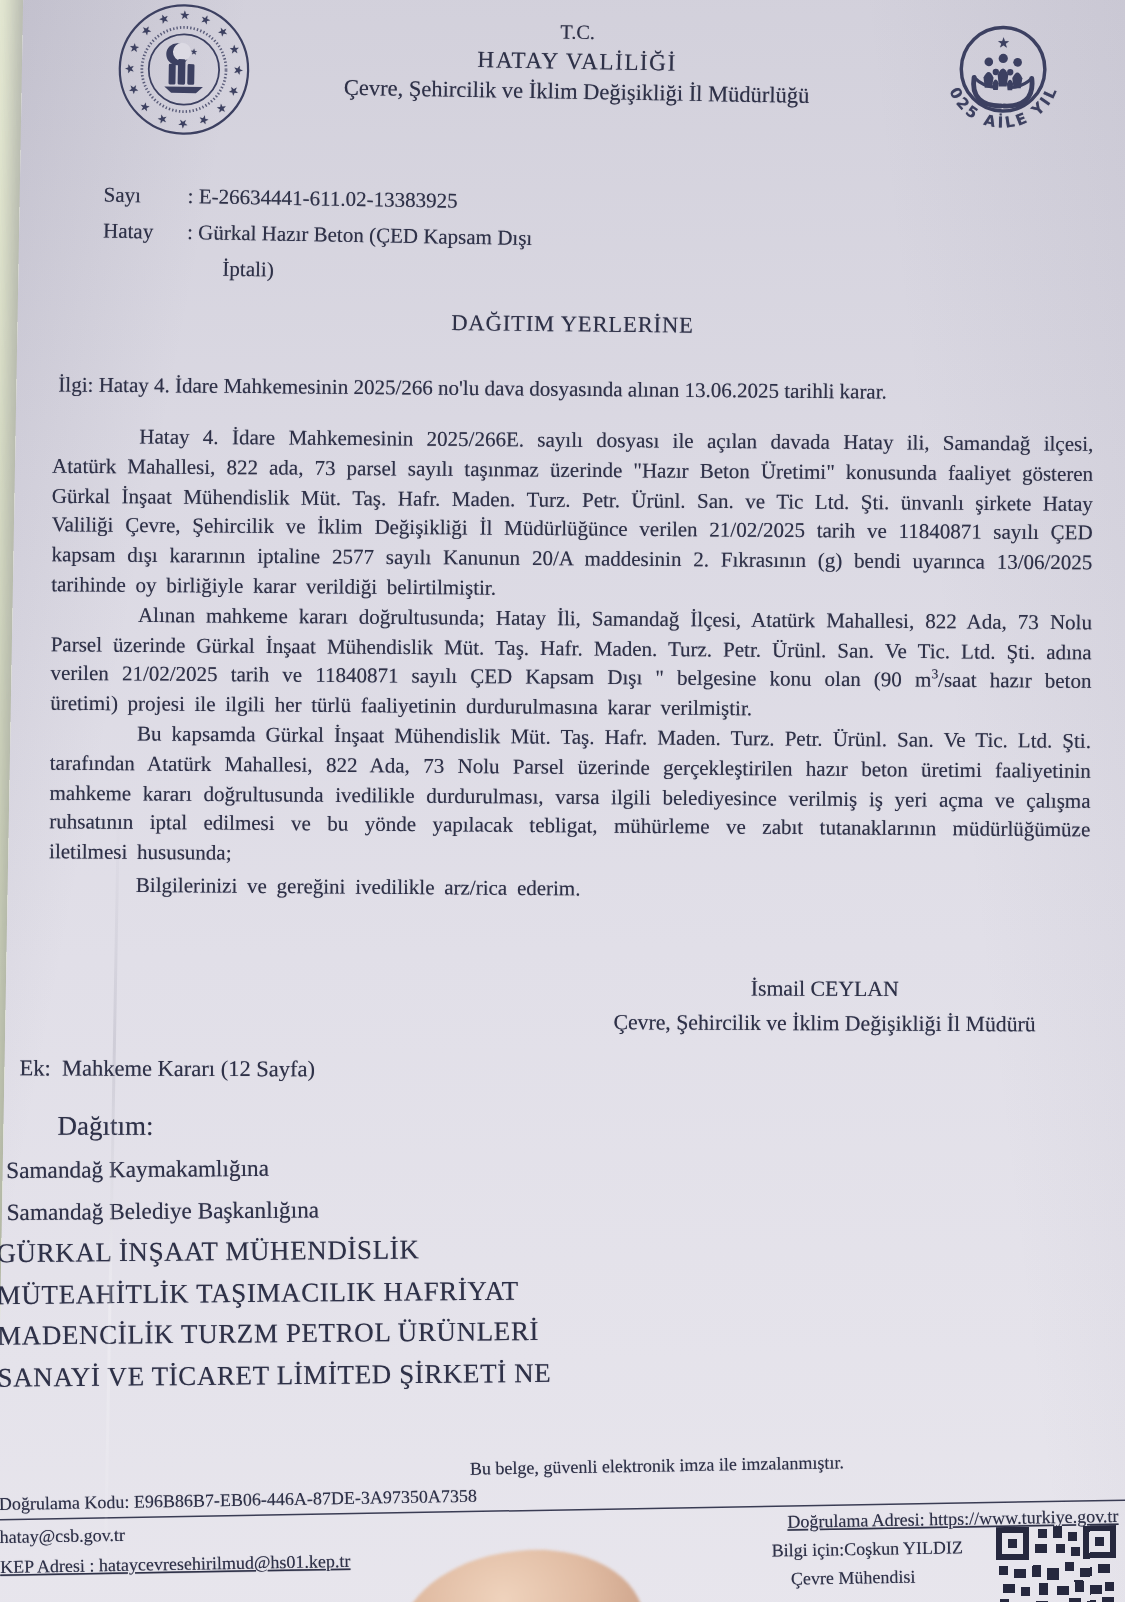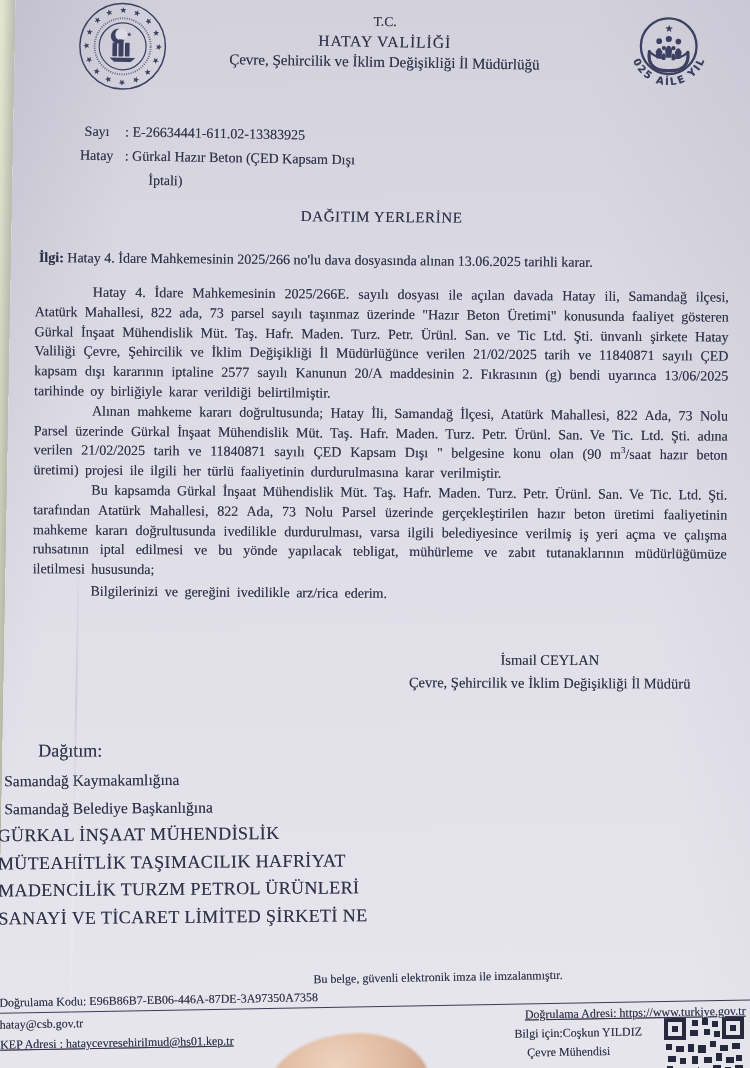--- a/index.html
+++ b/index.html
@@ -22,26 +22,26 @@
   .crease{position:absolute;left:72px;top:560px;width:2px;height:520px;
     background:linear-gradient(to bottom,transparent,rgba(90,90,112,.14) 30%,rgba(255,255,255,.28) 62%,transparent);}
   .emblem-left{position:absolute;left:62px;top:17px;width:92px;height:92px;}
   .emblem-right{position:absolute;left:606px;top:13px;width:96px;height:96px;}
   .header-text{position:absolute;left:150px;top:24px;width:440px;text-align:center;line-height:19px;}
   .hdr-tc{font-size:13.5px;}
   .hdr-office{font-size:15.5px;letter-spacing:1px;margin-top:1px;}
   .hdr-dept{font-size:15px;margin-top:2px;}
   .meta{position:absolute;left:56px;top:137px;font-size:14px;line-height:24px;}
   .meta-row{display:flex;}
-  .meta-label{width:56px;text-align:center;}
+  .meta-label{width:56px;}
   .meta-indent{padding-left:24px;}
   .recipient{position:absolute;left:0;top:221px;width:740px;text-align:center;
     font-size:15px;letter-spacing:.6px;transform:rotate(-.4deg);}
   .ilgi{position:absolute;left:28px;top:265px;width:700px;font-size:14px;transform:rotate(-.5deg);}
-  .ilgi b{font-weight:bold;}
+  .ilgi b{font-weight:normal;}
   .body{position:absolute;left:26px;top:297px;width:694px;font-size:14px;line-height:19.8px;
     text-align:justify;word-spacing:3px;transform:rotate(-.55deg);}
   .body p{margin:0;text-indent:58px;}
   .body .closing{margin-top:2px;}
   sup{font-size:9px;line-height:0;}
   .signature{position:absolute;left:350px;top:658px;width:392px;text-align:center;
     font-size:14.5px;line-height:22.5px;transform:rotate(-.7deg);}
   .ek{position:absolute;left:10px;top:722px;font-size:15px;transform:rotate(-.8deg);}
   .dagitim-label{position:absolute;left:8px;top:758px;font-size:18px;transform:rotate(-.9deg);margin-left:28px;}
   .dist{position:absolute;left:2px;top:786px;line-height:27.6px;transform:rotate(-1.5deg);transform-origin:0 0;}
@@ -161,20 +161,21 @@
       <p><span>Alınan mahkeme kararı doğrultusunda; Hatay İli, Samandağ İlçesi, Atatürk Mahallesi, 822 Ada, 73 Nolu Parsel üzerinde Gürkal İnşaat Mühendislik Müt. Taş. Hafr. Maden. Turz. Petr. Ürünl. San. Ve Tic. Ltd. Şti. adına verilen 21/02/2025 tarih ve 11840871 sayılı ÇED Kapsam Dışı " belgesine konu olan  (90 m</span><sup>3</sup><span>/saat hazır beton üretimi)  projesi ile ilgili her türlü faaliyetinin durdurulmasına karar verilmiştir.</span></p>
       <p>Bu kapsamda Gürkal İnşaat Mühendislik Müt. Taş. Hafr. Maden. Turz. Petr. Ürünl. San. Ve Tic. Ltd. Şti. tarafından Atatürk Mahallesi, 822 Ada, 73 Nolu Parsel üzerinde gerçekleştirilen hazır beton üretimi faaliyetinin mahkeme kararı doğrultusunda ivedilikle durdurulması, varsa ilgili belediyesince verilmiş iş yeri açma ve çalışma ruhsatının iptal edilmesi ve bu yönde yapılacak tebligat, mühürleme ve zabıt tutanaklarının müdürlüğümüze iletilmesi hususunda;</p>
       <p class="closing">Bilgilerinizi ve gereğini ivedilikle arz/rica ederim.</p>
     </div>
 
     <div class="signature">
       <div>İsmail CEYLAN</div>
       <div>Çevre, Şehircilik ve İklim Değişikliği İl Müdürü</div>
     </div>
 
+    <div class="ek"><span>Ek:</span><span style="white-space:pre;">  Mahkeme Kararı (12 Sayfa)</span></div>
 
     <div class="dagitim-label">Dağıtım:</div>
 
     <div class="dist">
       <div class="d-item">Samandağ Kaymakamlığına</div>
       <div class="d-item">Samandağ Belediye Başkanlığına</div>
       <div class="d-item d-caps">GÜRKAL İNŞAAT MÜHENDİSLİK</div>
       <div class="d-item d-caps">MÜTEAHİTLİK TAŞIMACILIK HAFRİYAT</div>
       <div class="d-item d-caps">MADENCİLİK TURZM PETROL ÜRÜNLERİ</div>
       <div class="d-item d-caps">SANAYİ VE TİCARET LİMİTED ŞİRKETİ NE</div>

